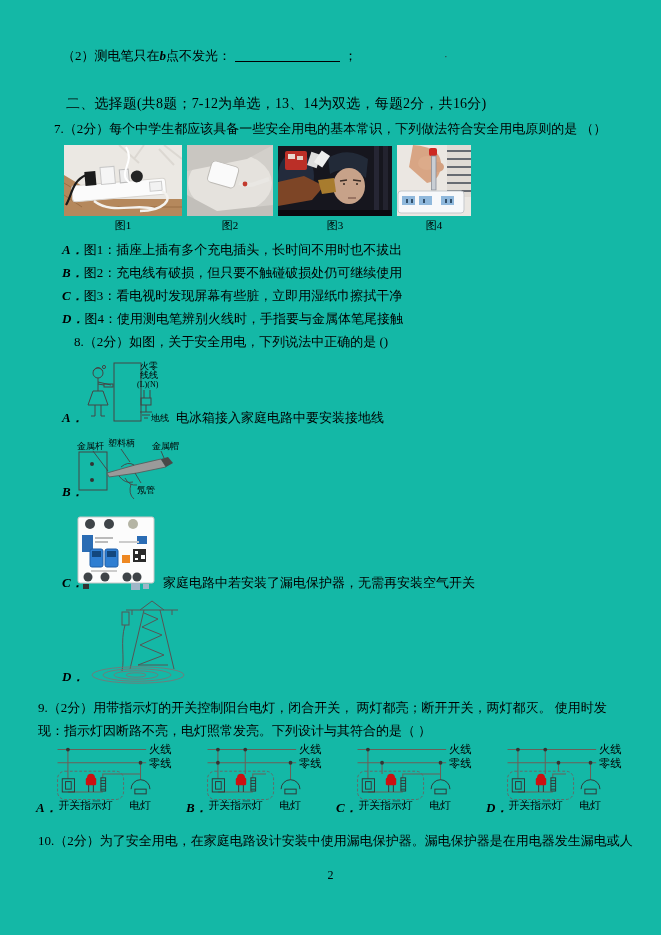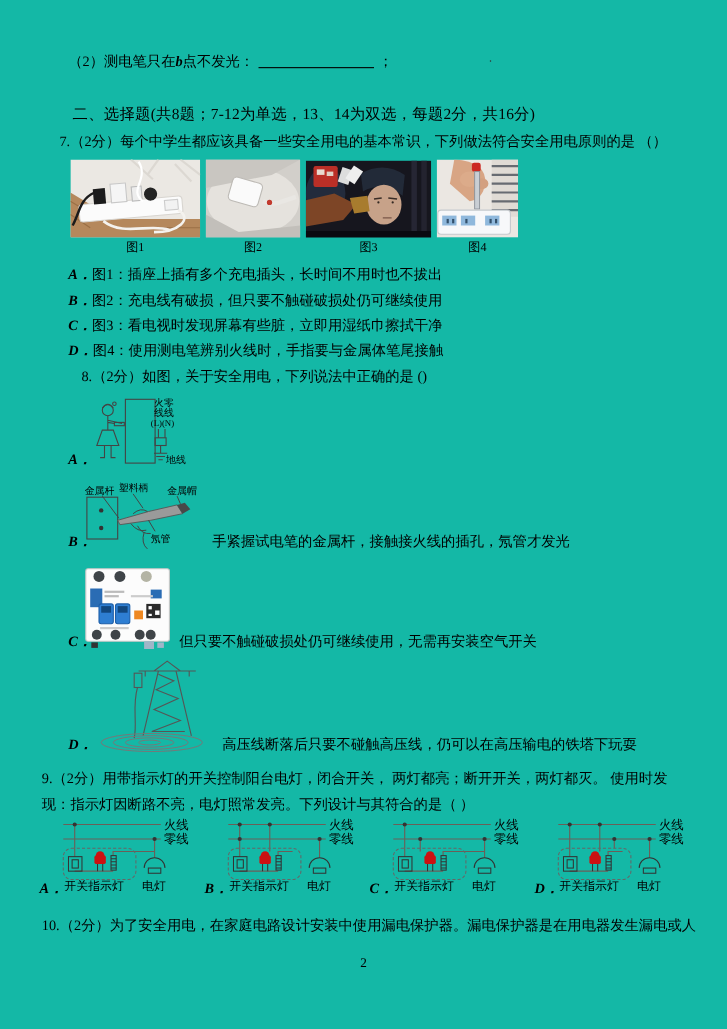--- a/index.html
+++ b/index.html
@@ -157,41 +157,41 @@
         <path d="M11,47 L11,58 L7,58 M17,47 L17,58 L21,58"></path>
         <path d="M60,32 L60,40 M66,32 L66,40"></path>
         <rect x="57" y="40" width="10" height="7"></rect>
         <path d="M62,47 L62,54 M56,54 L68,54 M58,57 L66,57 M60,60 L64,60"></path>
       </g>
       <text x="56" y="11" font-size="9">火零</text>
       <text x="56" y="20" font-size="9">线线</text>
       <text x="53" y="29" font-size="8">(L)(N)</text>
       <text x="67" y="63" font-size="9">地线</text>
     </svg>
+    <span class="otext">电冰箱接入家庭电路中要安装接地线</span>
   </div>
 
   <div class="abs optrow" style="left:62px;top:436px;">
     <span class="letter lw13">B．</span>
     <svg width="112" height="64" viewBox="0 0 112 64">
       <rect x="4" y="16" width="28" height="38" fill="none" stroke="#444"></rect>
       <circle cx="17" cy="28" r="2" fill="#333"></circle>
         <circle cx="17" cy="44" r="2" fill="#333"></circle>
       <polygon points="32,37 60,29 86,23 91,31 62,37 34,41" fill="#9a9a9a" stroke="#555" stroke-width="0.8"></polygon>
       <polygon points="86,23 93,21 98,27 91,31" fill="#484848"></polygon>
       <g fill="none" stroke="#444" stroke-width="0.9">
         <path d="M44,40 q6,8 14,6 M50,42 q4,8 12,7 M46,31 q7,-6 13,-2"></path>
         <path d="M56,48 q-3,10 3,15"></path>
         <path d="M46,13 L55,26 M86,15 L89,22 M18,15 L33,35 M66,47 L60,37"></path>
       </g>
       <text x="33" y="10" font-size="9">塑料柄</text>
       <text x="77" y="13" font-size="9">金属帽</text>
       <text x="2" y="13" font-size="9">金属杆</text>
       <text x="62" y="57" font-size="9">氖管</text>
     </svg>
-    <span class="otext">手紧握试电笔的金属杆，接触接火线的插孔，氖管才发光</span>
   </div>
 
   <div class="abs optrow" style="left:62px;top:511px;">
     <span class="letter lw13">C．</span>
     <svg width="82" height="80" viewBox="0 0 82 80">
       <rect x="3" y="6" width="76" height="66" rx="2" fill="#fcfcfc" stroke="#c8c8c8"></rect>
       <circle cx="15" cy="13" r="5" fill="#3f4448"></circle>
         <circle cx="34" cy="13" r="5" fill="#3f4448"></circle>
         <circle cx="58" cy="13" r="5" fill="#b4b4a4"></circle>
       <rect x="7" y="24" width="11" height="17" fill="#2a6cb4"></rect>
@@ -210,42 +210,41 @@
         <rect x="60" y="47" width="3" height="2" fill="#fff"></rect>
       <rect x="16" y="59" width="26" height="2" fill="#ccc"></rect>
       <circle cx="13" cy="66" r="4.5" fill="#3f4448"></circle>
         <circle cx="30" cy="66" r="4.5" fill="#3f4448"></circle>
         <circle cx="52" cy="66" r="4.5" fill="#3f4448"></circle>
         <circle cx="62" cy="66" r="4.5" fill="#3f4448"></circle>
       <rect x="8" y="73" width="6" height="5" fill="#333"></rect>
         <rect x="56" y="72" width="9" height="7" fill="#9fb6c8"></rect>
         <rect x="68" y="73" width="6" height="5" fill="#9fb6c8"></rect>
     </svg>
-    <span class="otext">但只要不触碰破损处仍可继续使用，无需再安装空气开关</span>
+    <span class="otext">家庭电路中若安装了漏电保护器，无需再安装空气开关</span>
   </div>
 
   <div class="abs optrow" style="left:62px;top:597px;">
     <span class="letter lw22">D．</span>
     <svg width="112" height="88" viewBox="0 0 112 88">
       <g fill="none" stroke="#555" stroke-width="1">
         <path d="M42,13 L94,13 M56,13 L68,4 L80,13"></path>
         <path d="M48,13 L48,18 M88,13 L88,18"></path>
         <path d="M60,13 L46,72 M76,13 L90,72"></path>
         <path d="M60,16 L74,22 L58,30 L78,38 L56,48 L80,58 L54,68 L84,68"></path>
         <rect x="38" y="15" width="7" height="13"></rect>
         <path d="M41,28 C36,45 41,60 38,74"></path>
       </g>
       <g fill="none" stroke="#777" stroke-width="0.9">
         <ellipse cx="52" cy="78" rx="10" ry="2.2"></ellipse>
         <ellipse cx="52" cy="78" rx="22" ry="4.2"></ellipse>
         <ellipse cx="53" cy="78" rx="34" ry="6.2"></ellipse>
         <ellipse cx="54" cy="78" rx="46" ry="8.2"></ellipse>
       </g>
     </svg>
-    <span class="otext">高压线断落后只要不碰触高压线，仍可以在高压输电的铁塔下玩耍</span>
   </div>
 
   <div class="abs stem" style="left:38px;top:696px;width:594px;">9.（2分）用带指示灯的开关控制阳台电灯，闭合开关， 两灯都亮；断开开关，两灯都灭。 使用时发现：指示灯因断路不亮，电灯照常发亮。下列设计与其符合的是（ ）</div>
 
   <div class="abs diagrow" style="left:36px;top:740px;">
 
     <div class="dcell">
       <span class="letter">A．</span>
       <svg width="132" height="70" viewBox="0 0 140 74">
         <g fill="none" stroke="#6b5f58" stroke-width="1.1">

